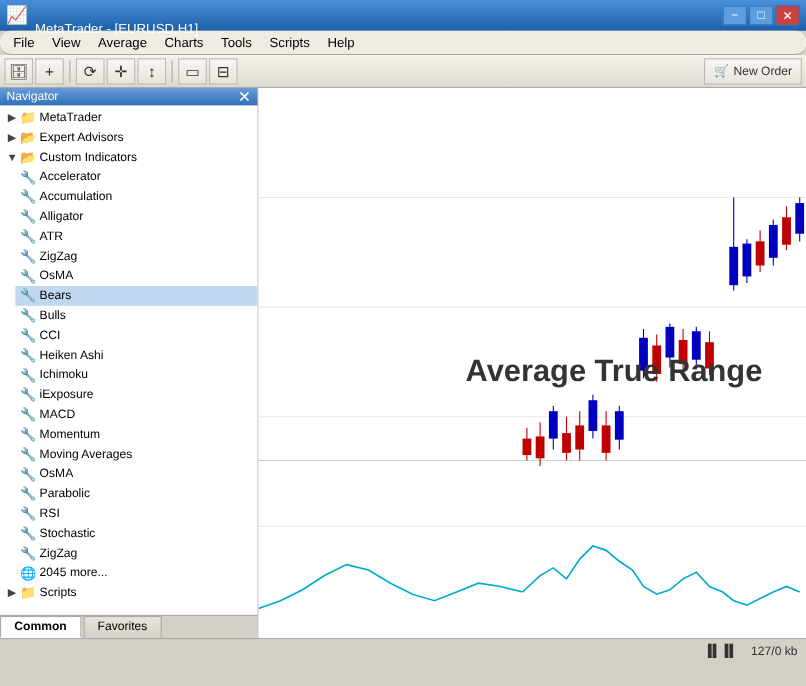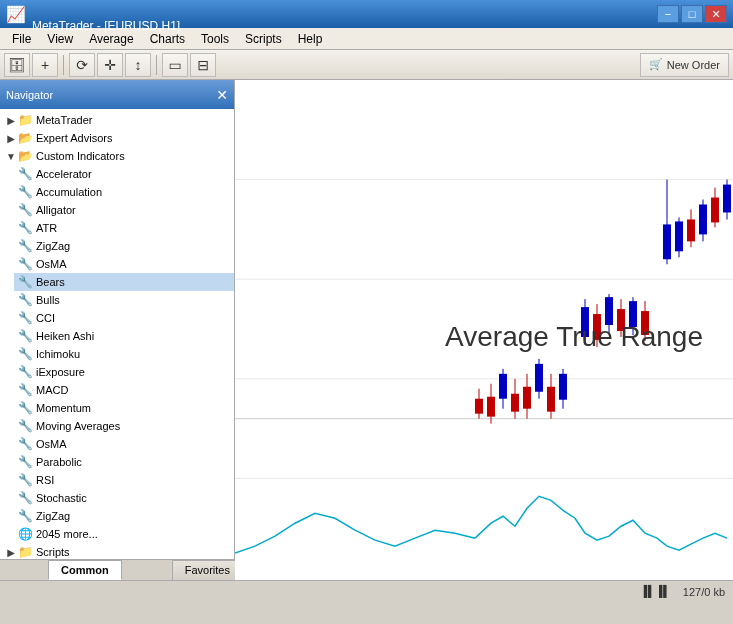--- a/index.html
+++ b/index.html
@@ -27,20 +27,21 @@
     .title-btn.close { background: #d04040; }
 
     
     .menu-bar {
       background: #f0ece4;
       height: 22px;
       display: flex;
       align-items: center;
       border-bottom: 1px solid #aaa;
       padding: 0 4px;
+      border-radius: 10px;
     }
     .menu-item {
       padding: 2px 8px;
       cursor: pointer;
       font-size: 12px;
       color: #000;
     }
 
     
     .toolbar {
@@ -89,21 +90,21 @@
       flex-direction: column;
     }
     .navigator-header {
       background: linear-gradient(to bottom, #6a9cd8, #3070b8);
       color: white;
       padding: 2px 6px;
       display: flex;
       align-items: center;
       justify-content: space-between;
       font-size: 11px;
-      height: 29px;
+      height: 16px;
     }
     .nav-close { cursor: pointer; font-size: 14px; line-height: 1; }
     .navigator-tree {
       flex: 1;
       overflow-y: auto;
       overflow-x: hidden;
       padding: 2px 0;
       background: white;
     }
     .tree-item {
@@ -169,41 +170,40 @@
     .nav-tab {
       padding: 3px 12px;
       border: 1px solid #aaa;
       border-bottom: none;
       cursor: pointer;
       font-size: 11px;
       background: linear-gradient(to bottom, #e8e4dc, #d4d0c8);
       margin-right: 2px;
       position: relative;
       top: 0px;
-      margin-left: 48px;
     }
     .nav-tab.active {
       background: white;
       border-bottom: 1px solid white;
       font-weight: bold;
     }
 
     
     .icon-folder { color: #f0c040; }
     .icon-script { color: #40a040; }
     .icon-ea { color: #e08030; }
 
     
     .chart-label {
       position: absolute;
-      right: 30px;
+      right: 40px;
       top: 50%;
       transform: translateY(-30%);
       font-size: 28px;
-      font-weight: normal;
+      font-weight: bold;
       color: #333;
       text-align: center;
       line-height: 1.3;
       pointer-events: none;
     }
 
     svg.chart-svg {
       width: 100%;
       height: 100%;
     }

